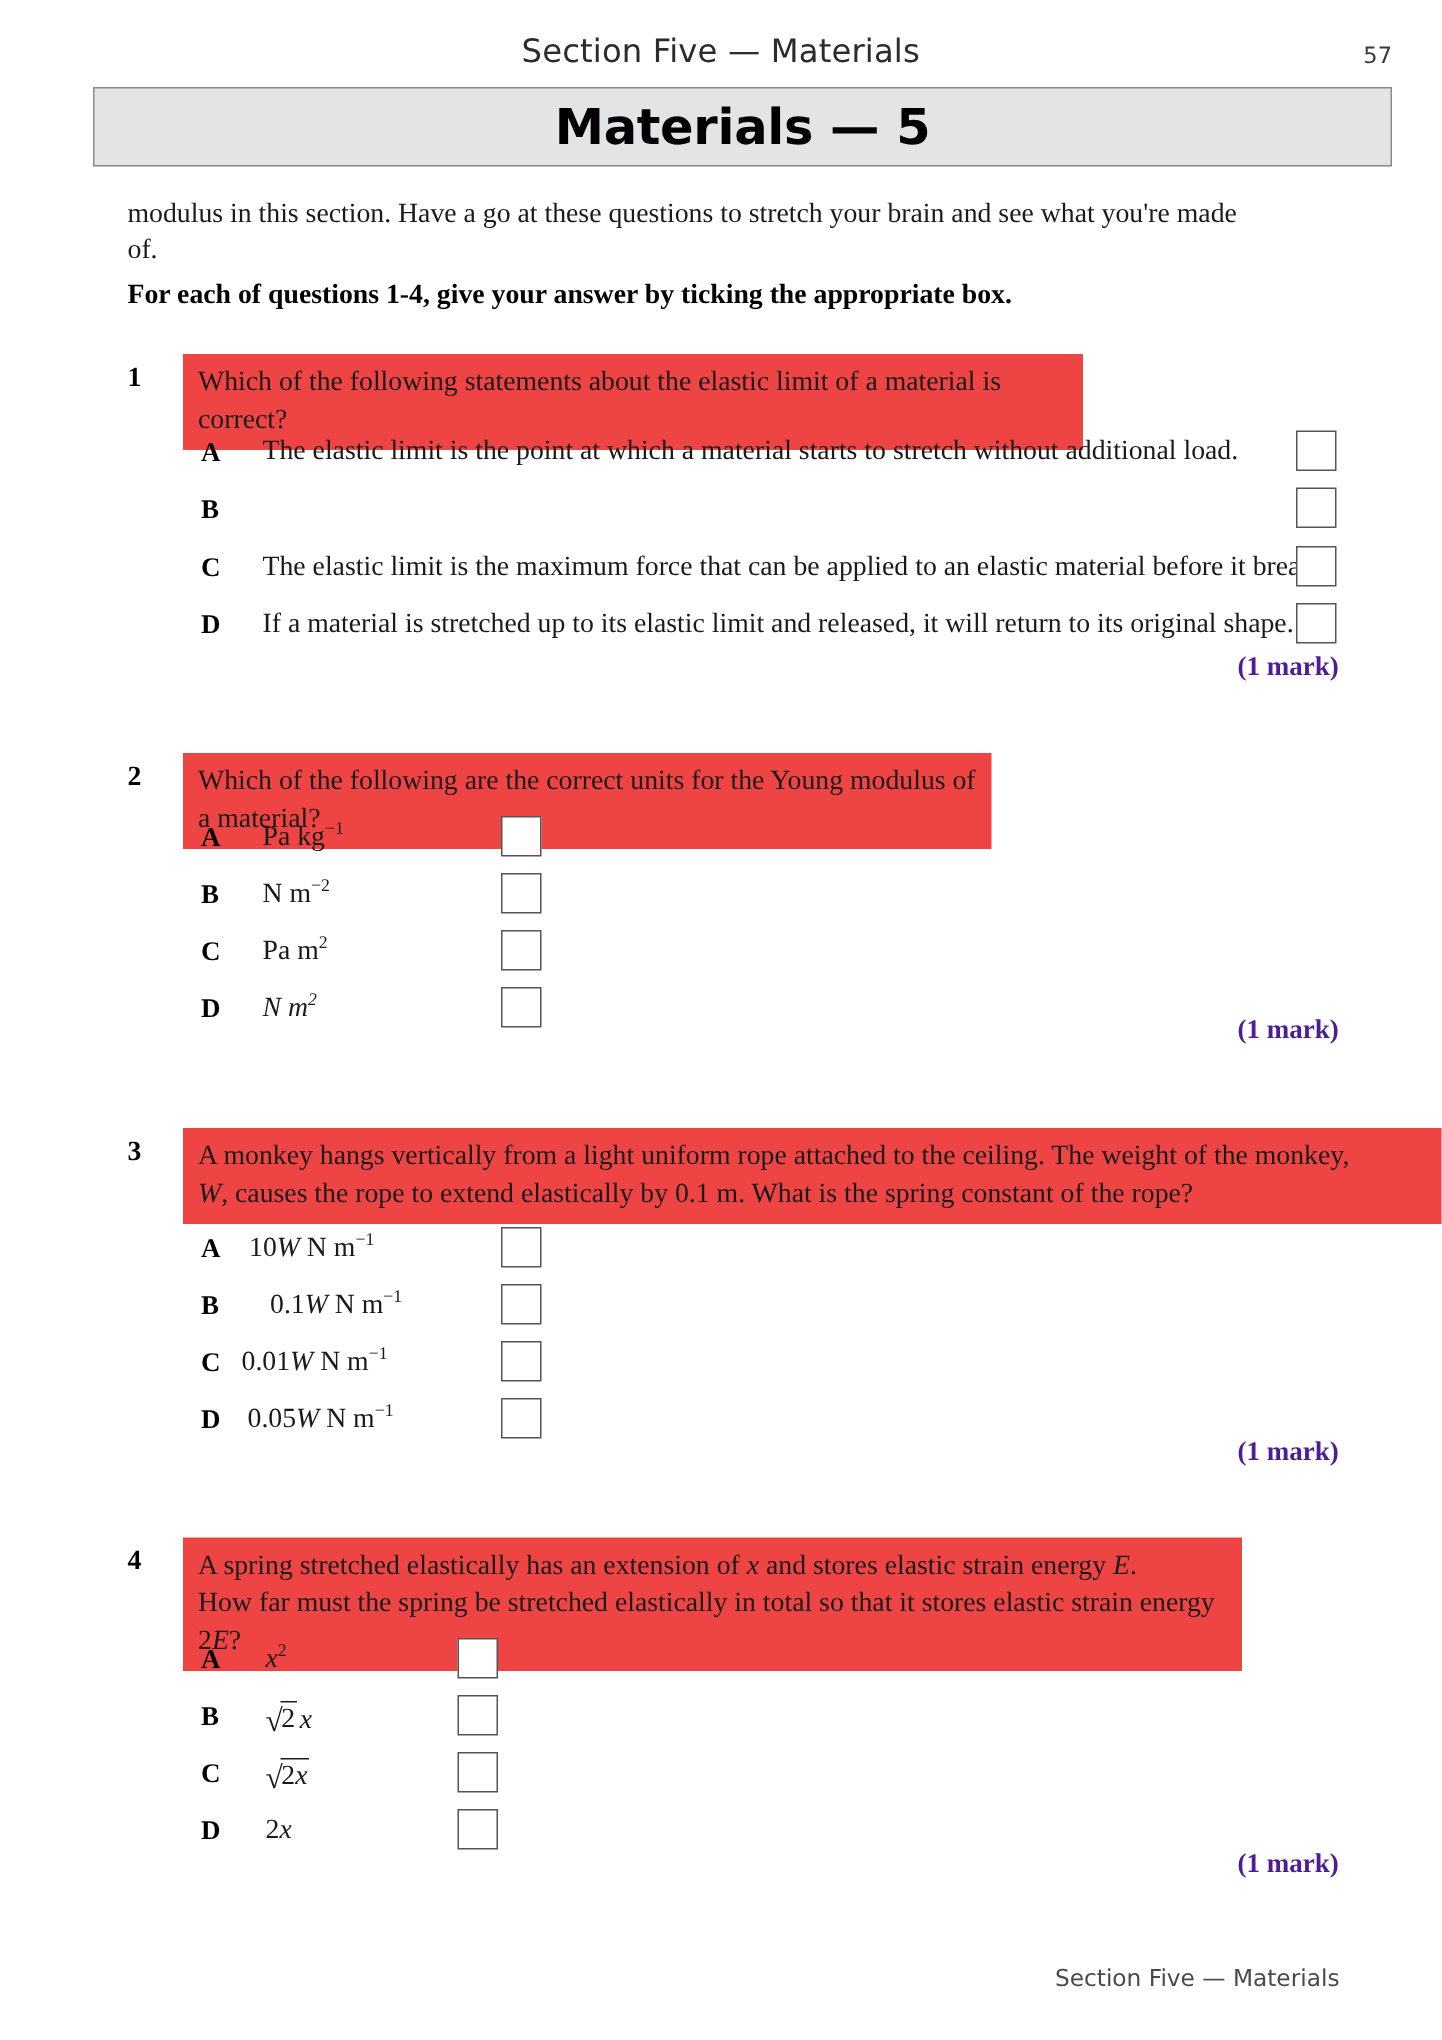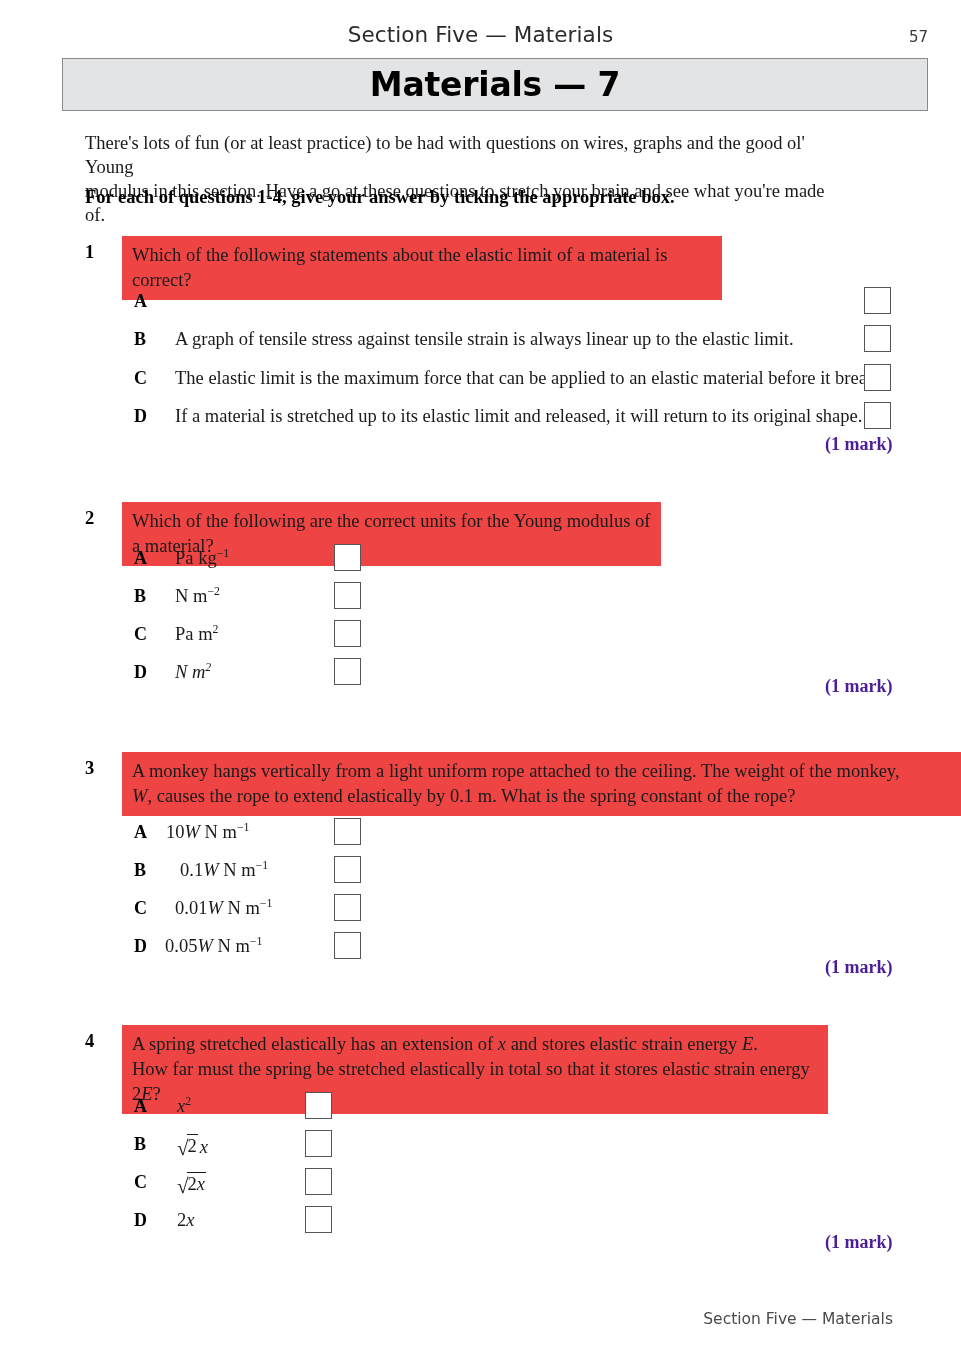--- a/index.html
+++ b/index.html
@@ -201,42 +201,41 @@
 </style>
 </head>
 <body>
 
 <div class="page-header">
   <div class="section-name">Section Five — Materials</div>
   <div class="page-number">57</div>
 </div>
 
 <div class="title-bar">
-  <span class="title-text">Materials — 7</span>
+  <span class="title-text">Materials — 5</span>
 </div>
 
 <div class="intro">
-  <p>There's lots of fun (or at least practice) to be had with questions on wires, graphs and the good ol' Young</p>
   <p>modulus in this section.  Have a go at these questions to stretch your brain and see what you're made of.</p>
 </div>
 <div class="instruction">For each of questions 1-4, give your answer by ticking the appropriate box.</div>
 
 <div class="question" style="top:242px;">
   <span class="q-number">1</span>
   <div class="q-stem" style="width:600px;">Which of the following statements about the elastic limit of a material is correct?</div>
 </div>
 
 <div class="options" style="top:291px;">
   <div class="option" style="top:0px;">
     <span class="opt-letter">A</span>
+    <span class="opt-text" style="left:175px;">The elastic limit is the point at which a material starts to stretch without additional load.</span>
     <span class="checkbox" style="left:864px;"></span>
   </div>
   <div class="option" style="top:38px;">
     <span class="opt-letter">B</span>
-    <span class="opt-text" style="left:175px;">A graph of tensile stress against tensile strain is always linear up to the elastic limit.</span>
     <span class="checkbox" style="left:864px;"></span>
   </div>
   <div class="option" style="top:77px;">
     <span class="opt-letter">C</span>
     <span class="opt-text" style="left:175px;">The elastic limit is the maximum force that can be applied to an elastic material before it breaks.</span>
     <span class="checkbox" style="left:864px;"></span>
   </div>
   <div class="option" style="top:115px;">
     <span class="opt-letter">D</span>
     <span class="opt-text" style="left:175px;">If a material is stretched up to its elastic limit and released, it will return to its original shape.</span>
@@ -288,21 +287,21 @@
     <span class="opt-text" style="left:166px;"><span>10</span><i>W</i>&nbsp;<span>N m</span><sup>−1</sup></span>
     <span class="checkbox" style="left:334px;"></span>
   </div>
   <div class="option" style="top:38px;">
     <span class="opt-letter">B</span>
     <span class="opt-text" style="left:180px;"><span>0.1</span><i>W</i>&nbsp;<span>N m</span><sup>−1</sup></span>
     <span class="checkbox" style="left:334px;"></span>
   </div>
   <div class="option" style="top:76px;">
     <span class="opt-letter">C</span>
-    <span class="opt-text" style="left:175px;"><span>0.01</span><i>W</i>&nbsp;<span>N m</span><sup>−1</sup></span>
+    <span class="opt-text" style="left:161px;"><span>0.01</span><i>W</i>&nbsp;<span>N m</span><sup>−1</sup></span>
     <span class="checkbox" style="left:334px;"></span>
   </div>
   <div class="option" style="top:114px;">
     <span class="opt-letter">D</span>
     <span class="opt-text" style="left:165px;"><span>0.05</span><i>W</i>&nbsp;<span>N m</span><sup>−1</sup></span>
     <span class="checkbox" style="left:334px;"></span>
   </div>
 </div>
 <span class="mark" style="left:825px; top:957px;">(1 mark)</span>
 

